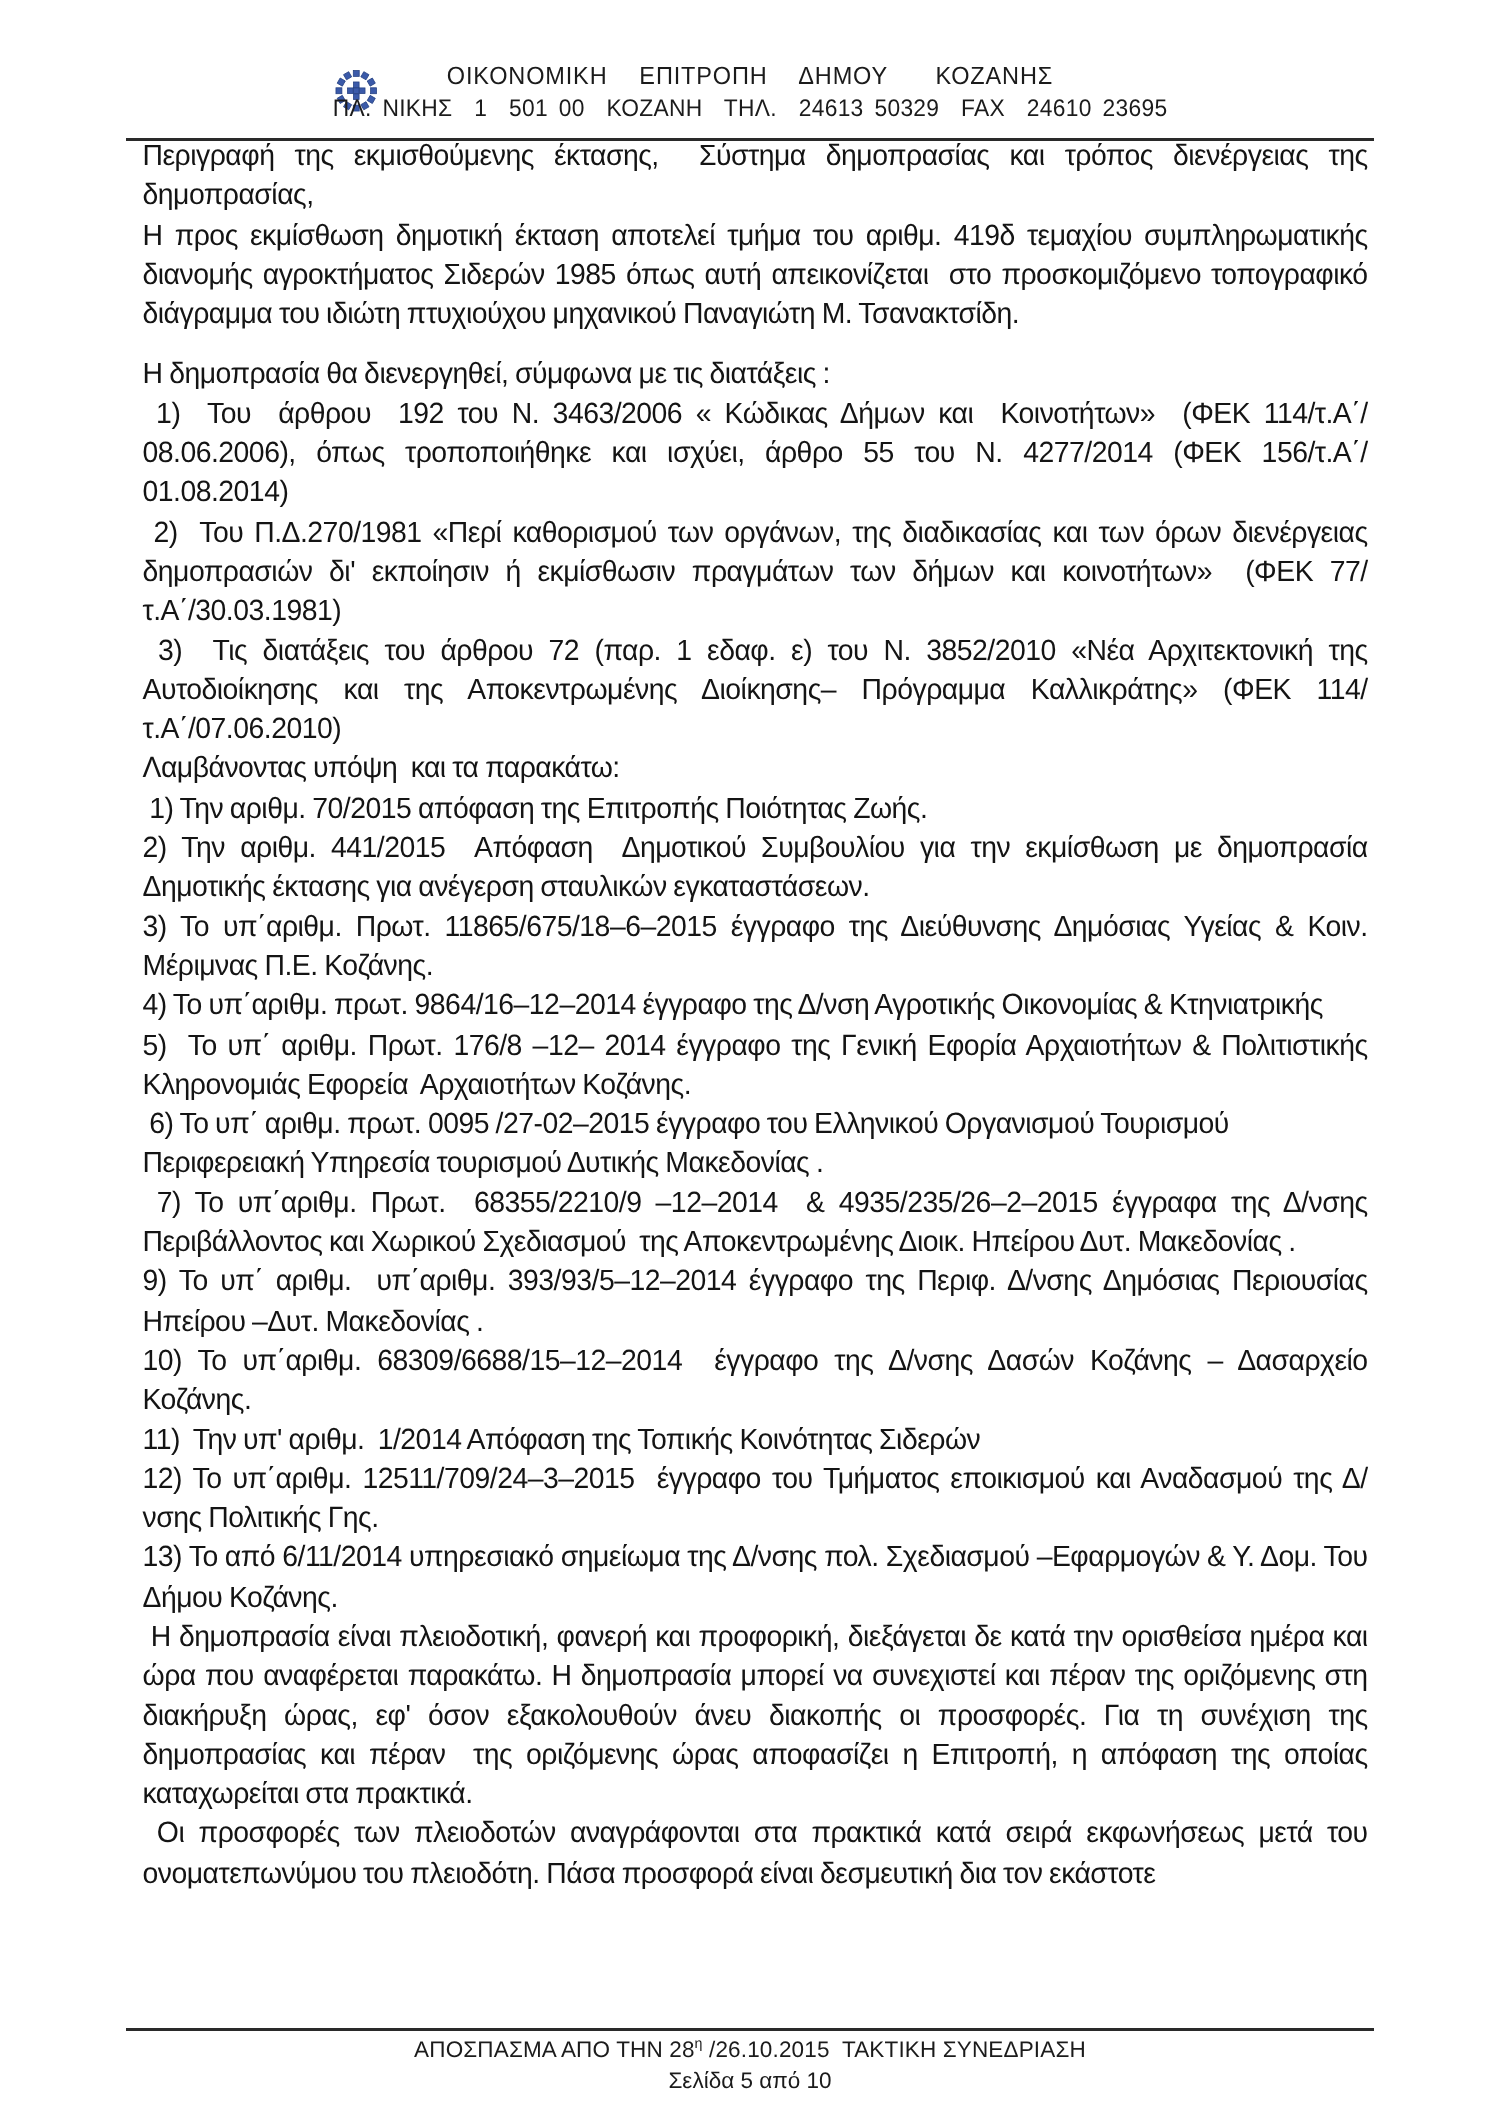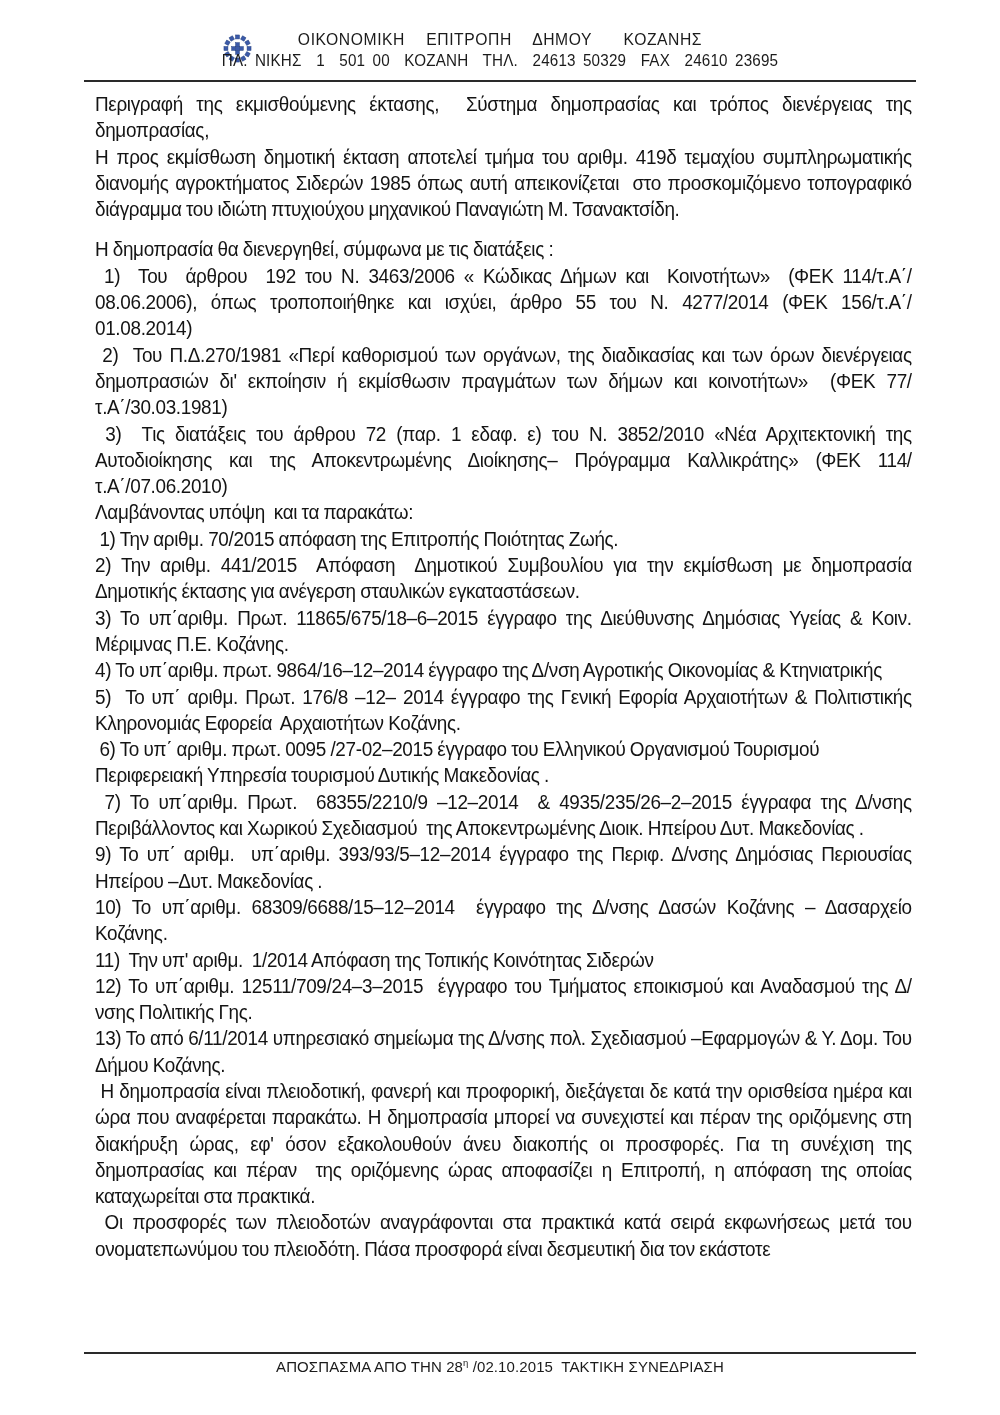--- a/index.html
+++ b/index.html
@@ -5,21 +5,21 @@
   html,body{margin:0;padding:0;background:#ffffff;}
   .page{
     position:relative;
     width:1000px;height:1415px;
     background:#ffffff;
     overflow:hidden;
     font-family:"Liberation Sans", sans-serif;
     color:#111111;
   }
   
-  .doc-header{position:absolute;top:3px;left:0;width:892px;height:80px;}
+  .doc-header{position:absolute;top:15px;left:0;width:892px;height:80px;}
   .emblem{position:absolute;left:221px;top:29px;width:33px;height:33px;}
   .header-lines{position:absolute;left:0;top:0;width:1000px;text-align:center;}
   .header-line1{
     margin-top:27px;font-size:16.5px;font-weight:500;
     letter-spacing:0.6px;word-spacing:6px;white-space:pre;color:#1b1b1b;
     transform:scaleX(0.95);transform-origin:center top;
   }
   .header-line2{
     margin-top:3px;font-size:16px;letter-spacing:0.2px;word-spacing:3px;
     white-space:pre;color:#1b1b1b;
@@ -103,15 +103,16 @@
     <p>9) Το υπ΄ αριθμ.  υπ΄αριθμ. 393/93/5–12–2014 έγγραφο της Περιφ. Δ/νσης Δημόσιας Περιουσίας Ηπείρου –Δυτ. Μακεδονίας .</p>
     <p>10) Το υπ΄αριθμ. 68309/6688/15–12–2014  έγγραφο της Δ/νσης Δασών Κοζάνης – Δασαρχείο Κοζάνης.</p>
     <p>11)  Την υπ' αριθμ.  1/2014 Απόφαση της Τοπικής Κοινότητας Σιδερών</p>
     <p>12) Το υπ΄αριθμ. 12511/709/24–3–2015  έγγραφο του Τμήματος εποικισμού και Αναδασμού της Δ/νσης Πολιτικής Γης.</p>
     <p>13) Το από 6/11/2014 υπηρεσιακό σημείωμα της Δ/νσης πολ. Σχεδιασμού –Εφαρμογών &amp; Υ. Δομ. Του Δήμου Κοζάνης.</p>
     <p> Η δημοπρασία είναι πλειοδοτική, φανερή και προφορική, διεξάγεται δε κατά την ορισθείσα ημέρα και ώρα που αναφέρεται παρακάτω. Η δημοπρασία μπορεί να συνεχιστεί και πέραν της οριζόμενης στη διακήρυξη ώρας, εφ' όσον εξακολουθούν άνευ διακοπής οι προσφορές. Για τη συνέχιση της δημοπρασίας και πέραν  της οριζόμενης ώρας αποφασίζει η Επιτροπή, η απόφαση της οποίας καταχωρείται στα πρακτικά.</p>
     <p> Οι προσφορές των πλειοδοτών αναγράφονται στα πρακτικά κατά σειρά εκφωνήσεως μετά του ονοματεπωνύμου του πλειοδότη. Πάσα προσφορά είναι δεσμευτική δια τον εκάστοτε</p>
   </div>
 
   <div class="footer-rule"></div>
-  <div class="footer-line1"><span>ΑΠΟΣΠΑΣΜΑ ΑΠΟ ΤΗΝ 28</span><sup>η</sup><span> /02.10.2015  ΤΑΚΤΙΚΗ ΣΥΝΕΔΡΙΑΣΗ</span></div>
+  <div class="footer-line1"><span>ΑΠΟΣΠΑΣΜΑ ΑΠΟ ΤΗΝ 28</span><sup>η</sup><span> /26.10.2015  ΤΑΚΤΙΚΗ ΣΥΝΕΔΡΙΑΣΗ</span></div>
+  <div class="footer-line2">Σελίδα 5 από 10</div>
 
 </div>
 
 </body></html>

